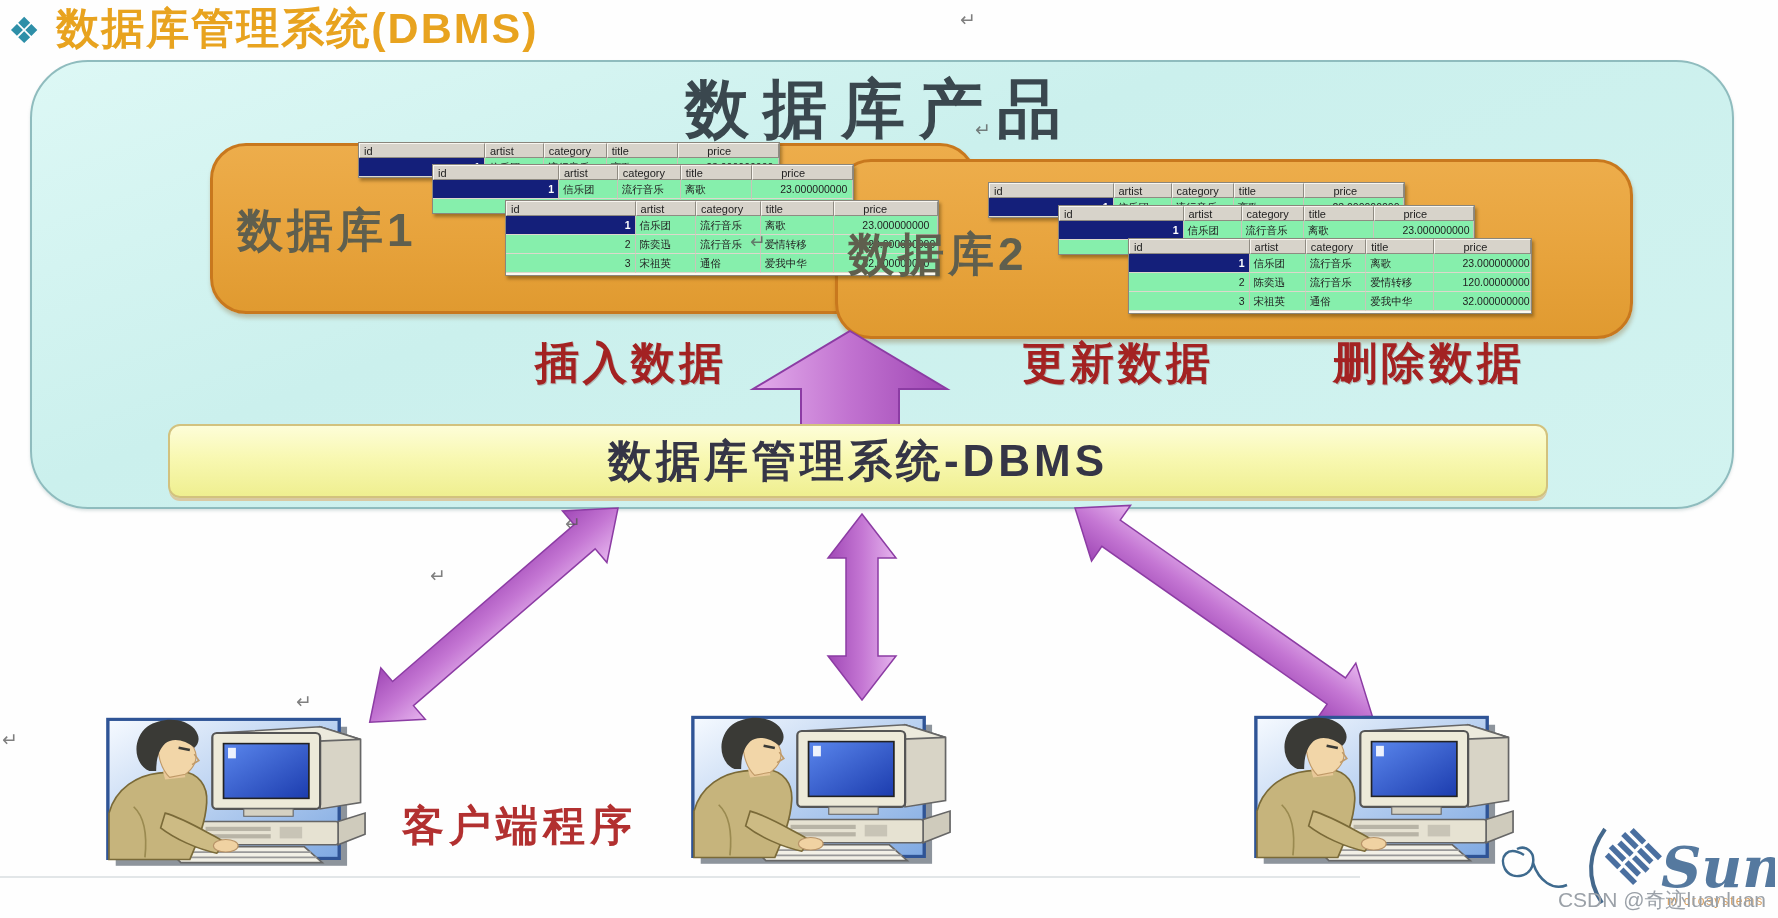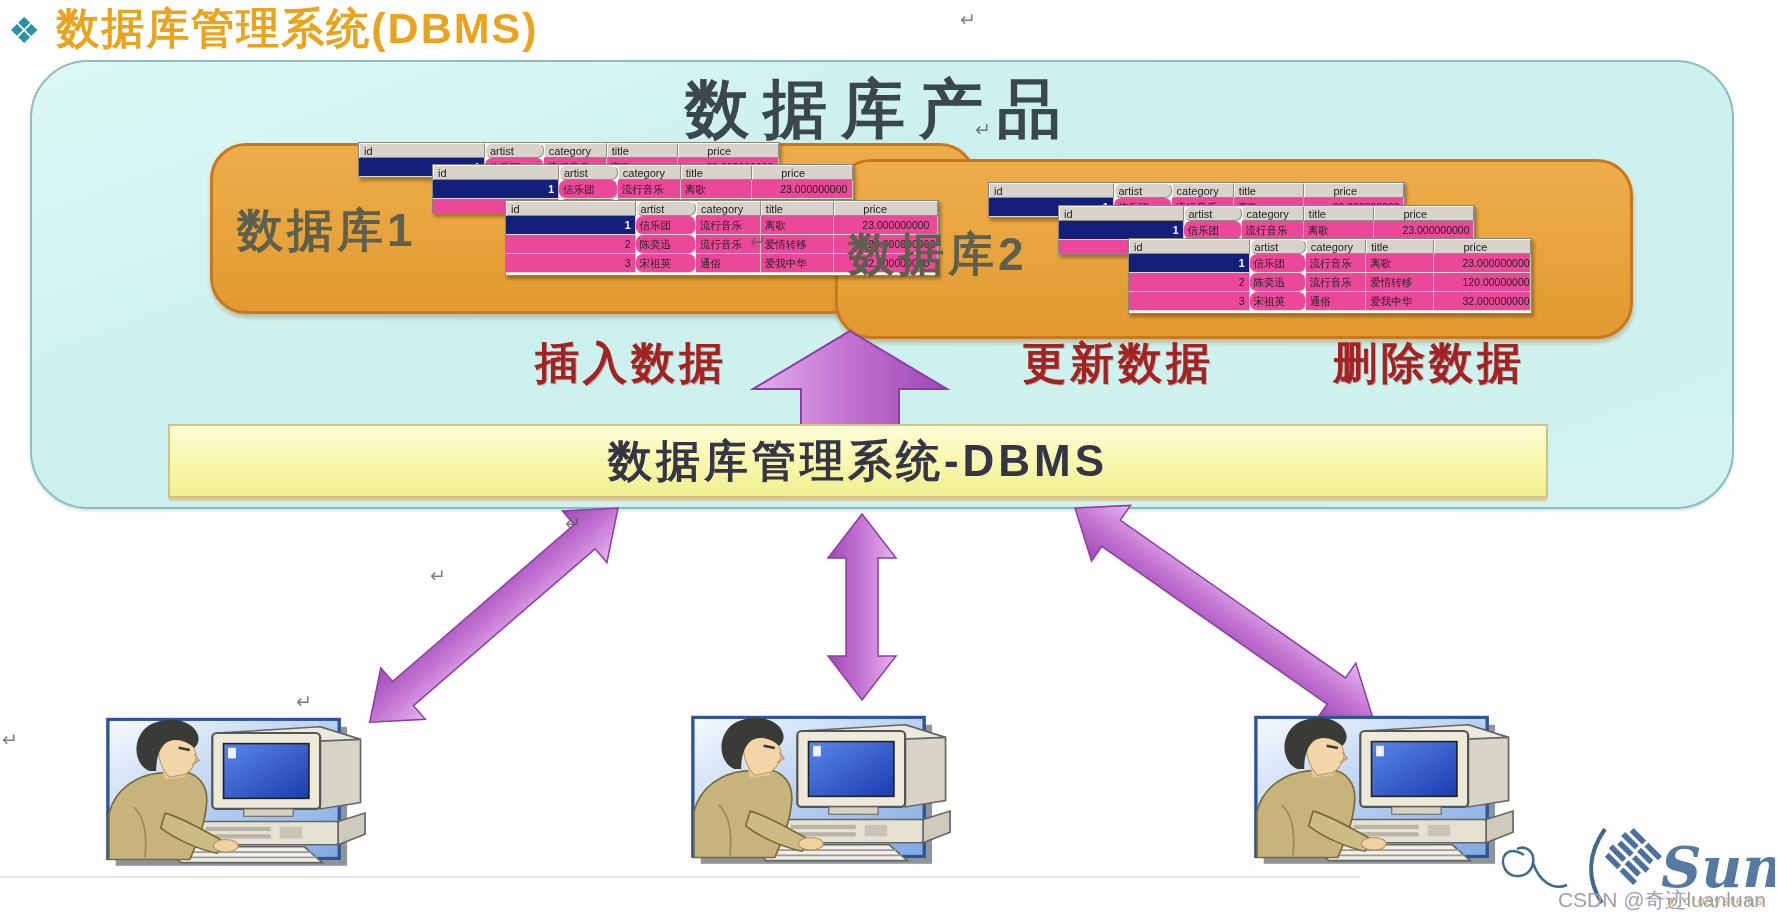--- a/index.html
+++ b/index.html
@@ -28,38 +28,38 @@
   #dblabel1{left:218px;top:200px;margin-left:19px;}
   #dblabel2{left:848px;top:224px;}
   
   .mini-table{position:absolute;overflow:hidden;background:#FBF9F0;border:1px solid #8A867C;
     box-shadow:2px 3px 3px rgba(60,40,0,.4);}
   .t-box1{z-index:4;}
   .t-box2{z-index:5;}
   .mt-row{display:flex;width:100%;}
   .mt-head .mt-c{height:15px;line-height:14px;background:#D7D3CA;font-size:11px;color:#222;
     border-style:solid;border-width:1px;border-color:#F8F6F0 #8F8B82 #8F8B82 #F8F6F0;}
-  .mt-data .mt-c{height:19px;line-height:18px;background:#ec4899;font-size:10.5px;color:#222;
+  .mt-data .mt-c{height:19px;line-height:18px;background:#86efac;font-size:10.5px;color:#222;
     border-right:1px solid #C8C4B8;border-bottom:1px solid #DCD8CC;}
   .mt-c{box-sizing:border-box;padding:0 4px;white-space:nowrap;overflow:hidden;}
   .mt-c.c0{flex:0 0 30%;}
-  .mt-c.c1{flex:0 0 14%;border-radius:7px;}
+  .mt-c.c1{flex:0 0 14%;}
   .mt-c.c2{flex:0 0 15%;}
   .mt-c.c3{flex:0 0 17%;}
   .mt-c.c4{flex:1 1 24%;padding-left:28px;}
   .mt-data .mt-c.c0{text-align:right;}
   .mt-data .mt-c.sel{background:var(--selected-row-navy,#141F7A);color:#fff;font-weight:bold;}
   
   .op-label{position:absolute;top:334px;font-size:44px;font-weight:700;letter-spacing:4px;
     color:var(--red-label,#A32222);z-index:6;white-space:nowrap;
     text-shadow:1px 1px 0 rgba(90,0,0,.25);}
   
   .dbms-bar{position:absolute;left:168px;top:424px;width:1380px;height:74px;z-index:6;
     background:linear-gradient(180deg,#FDFDD8 0%,var(--yellow-bar,#F8F8B2) 45%,#EFEF90 100%);
-    border:2px solid #D2C27E;border-radius:0;box-shadow:0 4px 0 -1px #D9C9A2;
+    border:2px solid #D2C27E;border-radius:12px;box-shadow:0 4px 0 -1px #D9C9A2;
     box-sizing:border-box;}
   .dbms-bar span{display:block;width:100%;text-align:center;line-height:70px;font-size:44px;
     font-weight:700;color:#353546;letter-spacing:4px;}
   
   #arrow-layer{position:absolute;left:0;top:0;z-index:5;pointer-events:none;}
   
   .pc{position:absolute;z-index:6;}
   .client-label{position:absolute;left:402px;top:798px;font-size:42px;font-weight:700;
     letter-spacing:5px;color:#B23030;z-index:8;white-space:nowrap;}
   
@@ -299,20 +299,21 @@
   <svg class="pc" style="left:100px;top:712px" width="292" height="158" viewBox="0 0 260 150" preserveAspectRatio="none">
       <use href="#pc-clipart"></use>
     </svg>
   <svg class="pc" style="left:685px;top:710px" width="292" height="158" viewBox="0 0 260 150" preserveAspectRatio="none">
       <use href="#pc-clipart"></use>
     </svg>
   <svg class="pc" style="left:1248px;top:710px" width="292" height="158" viewBox="0 0 260 150" preserveAspectRatio="none">
       <use href="#pc-clipart"></use>
     </svg>
 
+  <div class="client-label">客户端程序</div>
 
   <div class="edge-line"></div>
 
   <svg id="sun-logo" width="320" height="103" viewBox="0 0 320 103">
     <path d="M69,40 C52,30 44,42 50,54 C57,66 76,62 78,48 C80,36 70,30 62,34" stroke="#3E6A8E" stroke-width="2.5" fill="none"></path>
     <path d="M78,48 C84,66 98,76 112,70" stroke="#3E6A8E" stroke-width="2.5" fill="none"></path>
     <path d="M150,14 C133,38 131,64 147,88" stroke="#44688C" stroke-width="4" fill="none"></path>
     <g transform="translate(154,20) scale(0.8) rotate(45 28 28)" fill="#4A6FA0">
       <rect x="4" y="0" width="22" height="7"></rect>
         <rect x="30" y="0" width="24" height="7"></rect>

